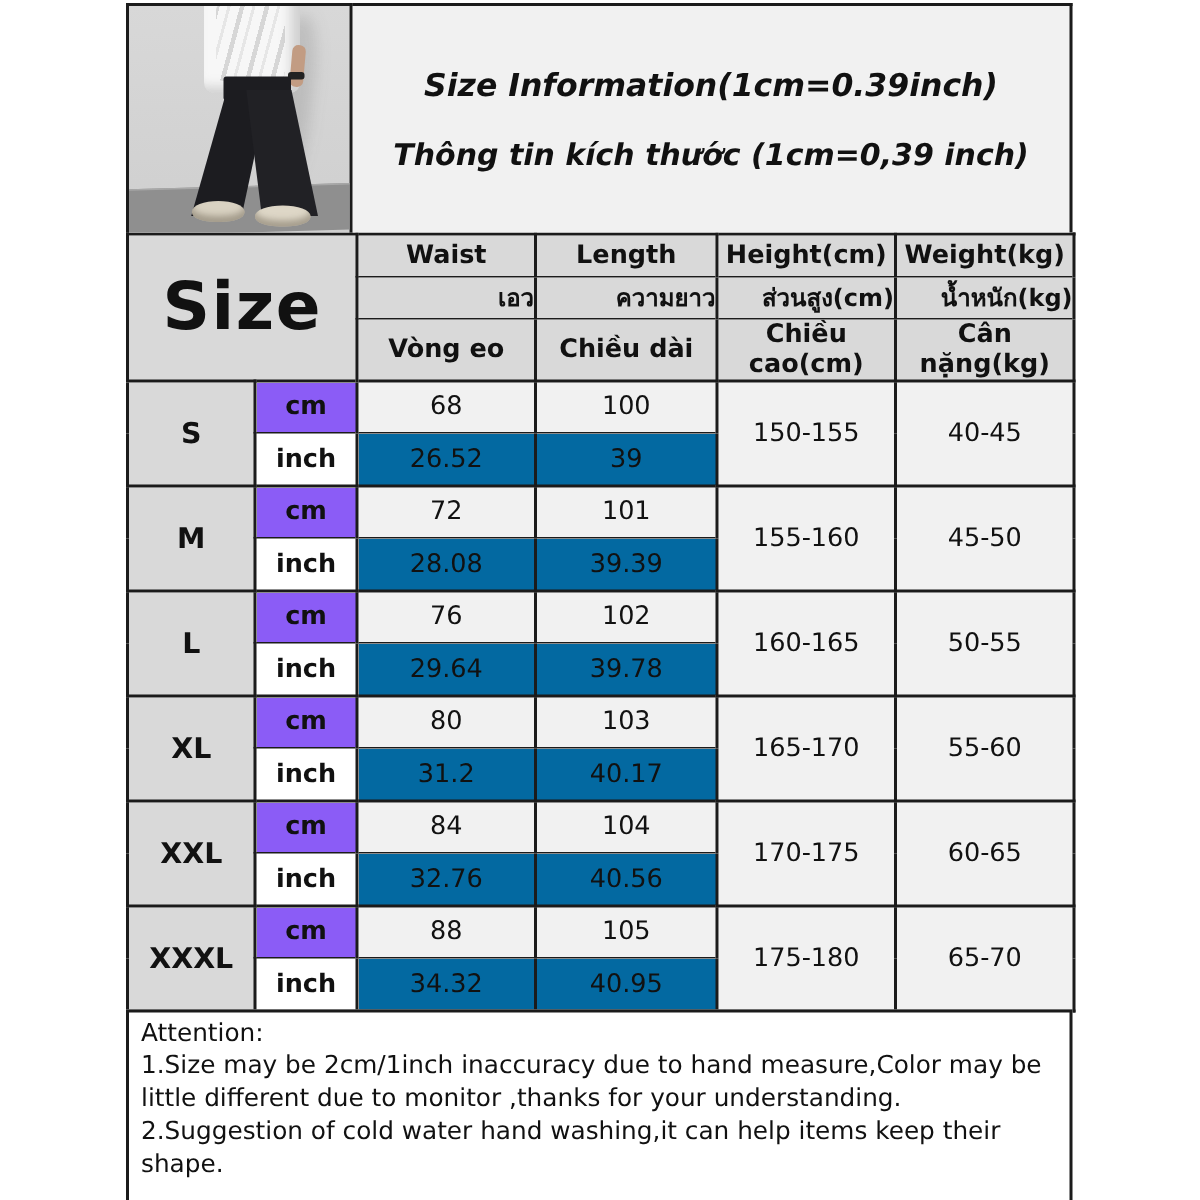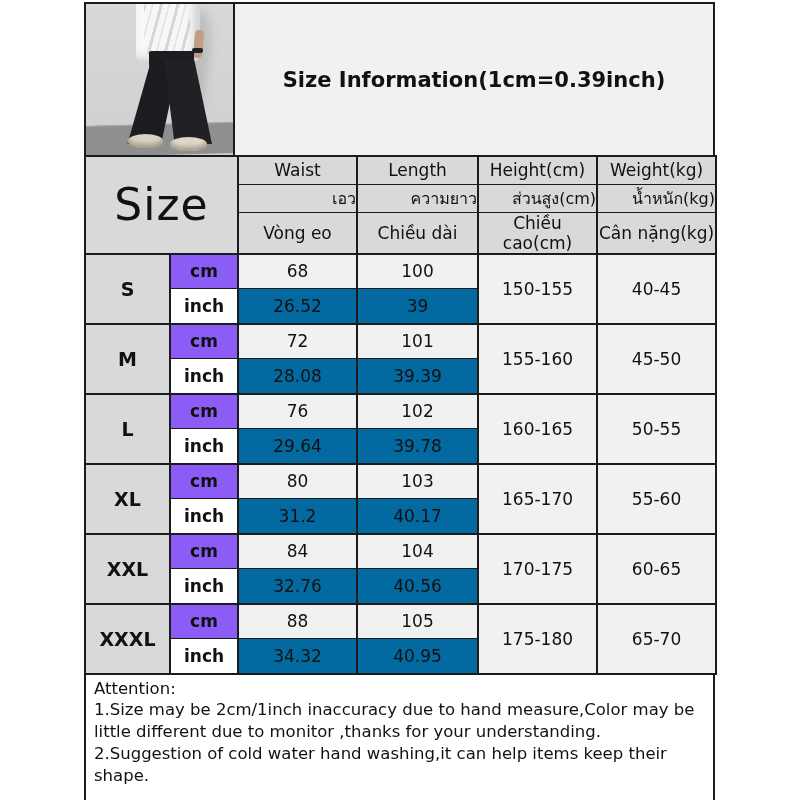--- a/index.html
+++ b/index.html
@@ -28,30 +28,30 @@
          clip-path:polygon(47% 0,95% 0,64% 100%,6% 100%);}
   .leg-right{position:absolute;left:74px;top:56px;width:52px;height:84px;background:#212125;
          clip-path:polygon(8% 0,66% 0,100% 100%,28% 100%);}
   .shoe{position:absolute;height:14px;border-radius:50% 50% 45% 45%;background:#d9d2c2;
          box-shadow:inset 0 -4px 4px rgba(120,112,95,.55);}
   .shoe.l{left:42px;top:130px;width:35px;}
   .shoe.r{left:84px;top:133px;width:37px;background:#ded7c7;}
 
   .title-box{flex:1;height:153px;border:2px solid #1b1b1b;border-left:none;border-bottom:none;
          background:#f1f1f1;display:flex;flex-direction:column;justify-content:center;
-         align-items:center;text-align:center;gap:22px;}
+         align-items:center;text-align:center;gap:22px;font-style:italic;}
   .title-en{font-size:21px;font-weight:bold;}
   .title-th{font-size:20px;font-weight:bold;}
   .title-vi{font-size:20px;font-weight:bold;}
 
   
   table.size-table{width:631px;border-collapse:collapse;table-layout:fixed;}
   .size-table td{border:2px solid #1b1b1b;text-align:center;vertical-align:middle;
          padding:0;font-size:17px;overflow:hidden;}
-  .size-table tr.hdr td{background:#d9d9d9;font-weight:normal;height:28px;}
+  .size-table tr.hdr td{background:#d9d9d9;font-weight:bold;height:28px;}
   .size-table tr.hdr-mid td{border-top-width:1px;border-bottom-width:1px;}
   .size-table tr.hdr-top td{border-bottom-width:1px;}
   .size-table tr.hdr-bot td{border-top-width:1px;}
   td.size-head{background:#d9d9d9;font-size:44px;font-weight:bold;letter-spacing:1px;}
   td.th-lbl{font-size:16px;text-align:right;}
   .size-table tr.r-cm td{height:35px;border-bottom-width:1px;}
   .size-table tr.r-inch td{height:35px;border-top-width:1px;}
   td.size-label{background:#d9d9d9;font-weight:bold;font-size:19px;border-bottom-width:2px !important;}
   td.unit{font-weight:bold;background:#8b5cf6;}
   tr.r-inch td.unit{background:#ffffff;}
@@ -78,20 +78,21 @@
       <div class="arm"></div>
       <div class="watch"></div>
       <div class="pants-waist"></div>
       <div class="leg-left"></div>
       <div class="leg-right"></div>
       <div class="shoe l"></div>
       <div class="shoe r"></div>
     </div>
     <div class="title-box">
       <div class="title-en">Size Information(1cm=0.39inch)</div>
+      <div class="title-vi">Thông tin kích thước (1cm=0,39 inch)</div>
     </div>
   </div>
 
   <table class="size-table">
     <colgroup>
       <col style="width:85px">
         <col style="width:68px">
         <col style="width:119px">
       <col style="width:121px">
         <col style="width:119px">

